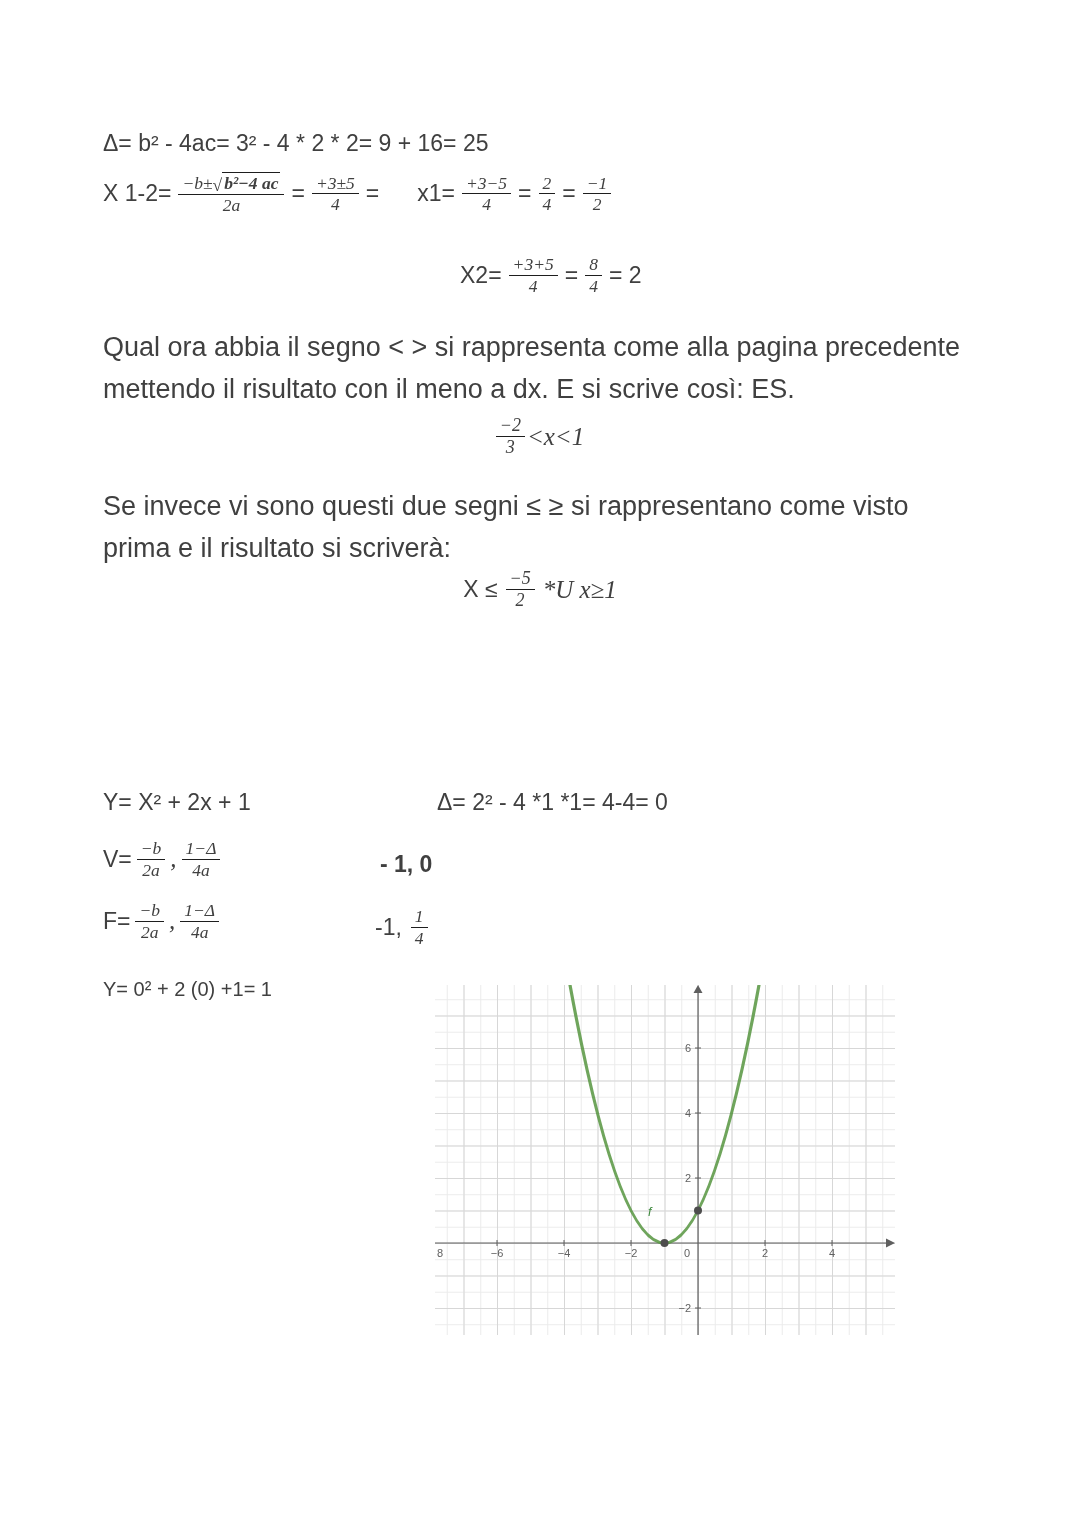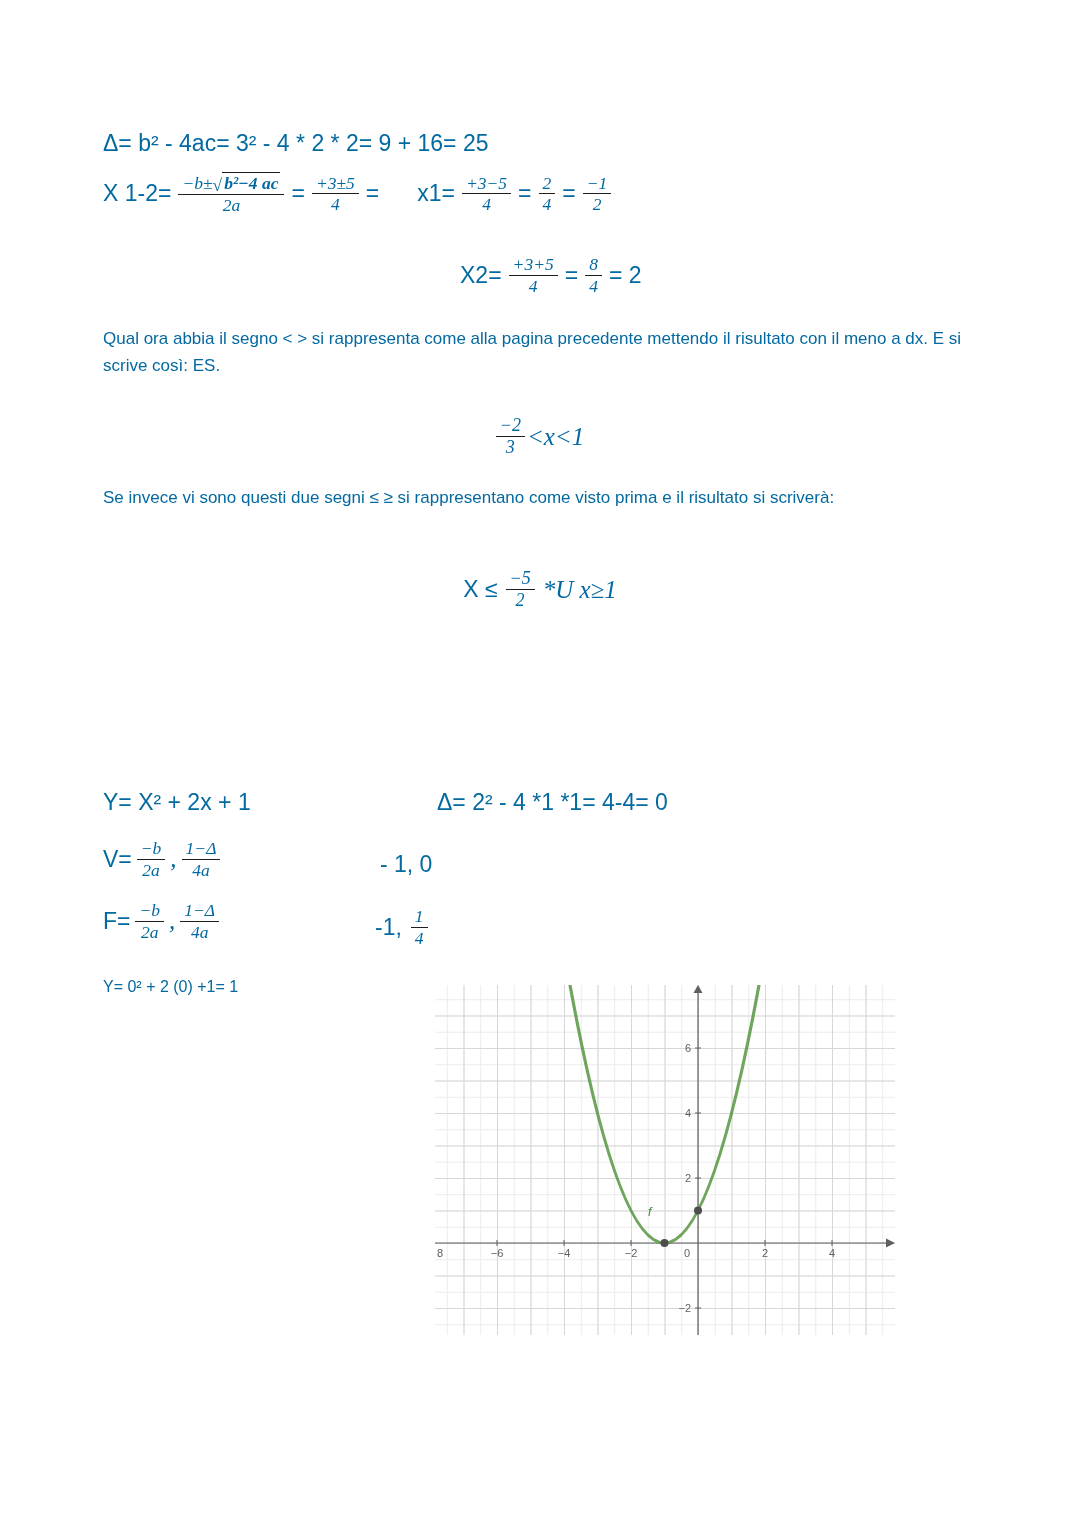--- a/index.html
+++ b/index.html
@@ -1,22 +1,22 @@
 <!DOCTYPE html>
 <html><head>
 <meta charset="utf-8">
 <style>
   html,body { margin:0; padding:0; background:#ffffff; }
   .page {
     position:relative; width:1080px; height:1335px; background:#ffffff;
-    font-family:"Liberation Sans", sans-serif; color:#0369a1; overflow:hidden;
+    font-family:"Liberation Sans", sans-serif; color:#404040; overflow:hidden;
   }
   .abs { position:absolute; }
   .m  { font-size:23px; white-space:nowrap; }
-  .para { font-size:17px; line-height:1.56; width:872px; }
+  .para { font-size:27px; line-height:1.56; width:872px; }
   .mrow { display:flex; align-items:center; }
   .mit { font-family:"Liberation Serif", serif; font-style:italic; font-size:25px; white-space:nowrap;text-align:right; }
   .frac {
     display:inline-flex; flex-direction:column; align-items:center;
     font-family:"Liberation Serif", serif; font-style:italic;
     font-size:17.5px; line-height:1.18; text-align:center;
   }
   .frac .num { padding:0 4px; border-bottom:1.3px solid #1e1e1e; display:inline-flex; align-items:flex-end; }
   .frac .den { padding:0 4px; }
   .rad-sign { font-style:normal; line-height:1; transform:translateY(1px); }
@@ -119,21 +119,21 @@
     <span class="frac">
       <span class="num">−b</span>
       <span class="den">2a</span>
     </span>
     <span class="mit">,</span>
     <span class="frac">
       <span class="num">1−Δ</span>
       <span class="den">4a</span>
     </span>
   </div>
-  <div class="abs m" style="left:380px; top:851px;">- 1, 0</div>
+  <div class="abs m" style="left:380px; top:851px;font-weight:bold;">- 1, 0</div>
 
   <div class="abs mrow" style="left:103px; top:900px; gap:5px;">
     <span class="m">F=</span>
     <span class="frac">
       <span class="num">−b</span>
       <span class="den">2a</span>
     </span>
     <span class="mit">,</span>
     <span class="frac">
       <span class="num">1−Δ</span>
@@ -141,21 +141,21 @@
     </span>
   </div>
   <div class="abs mrow" style="left:375px; top:906px; gap:9px;">
     <span class="m">-1,</span>
     <span class="frac">
       <span class="num">1</span>
       <span class="den">4</span>
     </span>
   </div>
 
-  <div class="abs m" style="left:103px; top:978px; font-size:16px;">Y= 0² + 2 (0) +1= 1</div>
+  <div class="abs m" style="left:103px; top:978px; font-size:20px;">Y= 0² + 2 (0) +1= 1</div>
 
   <div class="abs" style="left:435px; top:985px; width:460px; height:410px;">
     <div class="grid" style="position:absolute; left:0; top:0; width:460px; height:356px;"></div>
     <svg width="460" height="410" style="position:absolute; left:0; top:0;">
 
       <line x1="0" y1="258" x2="453" y2="258" stroke="#5f5f5f" stroke-width="1.2"></line>
       <polygon points="451,253.5 451,262.5 460,258" fill="#5f5f5f"></polygon>
       <line x1="263" y1="7" x2="263" y2="410" stroke="#5f5f5f" stroke-width="1.2"></line>
       <polygon points="258.5,8 267.5,8 263,0" fill="#5f5f5f"></polygon>
 

